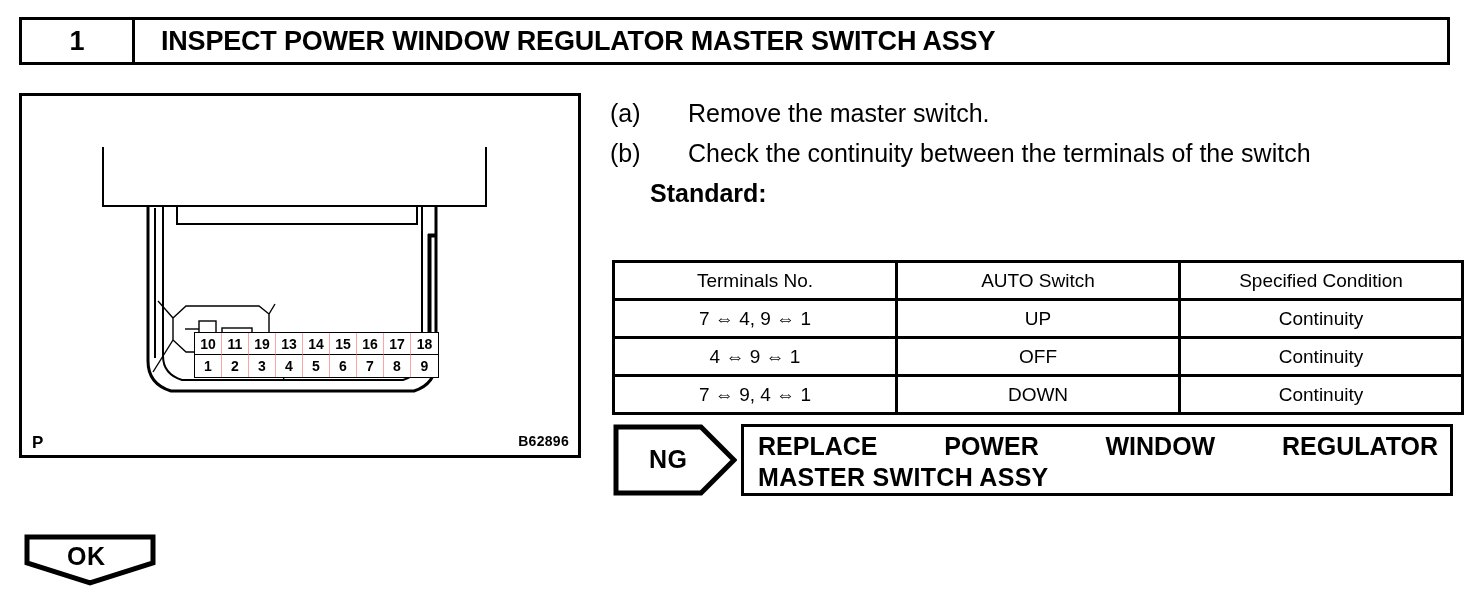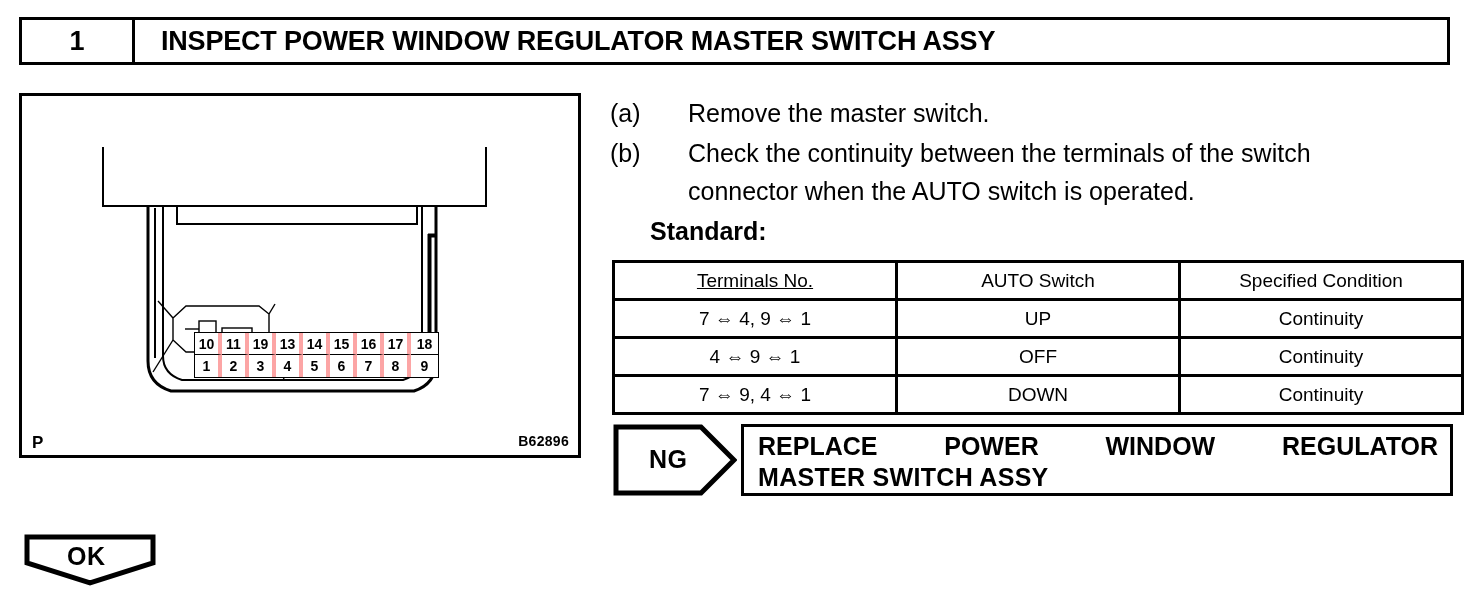--- a/index.html
+++ b/index.html
@@ -96,21 +96,21 @@
   }
   .pin-row {
     display: flex;
   }
   .pin-row.top .pin-cell {
     border-bottom: 1.5px solid #000;
   }
   .pin-cell {
     width: 27px;
     height: 22px;
-    border-right: 4px solid #fca5a5;
+    border-right: 1px solid #fca5a5;
     box-sizing: border-box;
     display: flex;
     align-items: center;
     justify-content: center;
     font-size: 14px;
     font-weight: bold;
     font-family: "Liberation Sans", sans-serif;
     line-height: 1;
   }
   .pin-cell:last-child { border-right: none; }
@@ -155,21 +155,21 @@
   }
   .std-table th, .std-table td {
     border: 3px solid #000;
     text-align: center;
     font-size: 19px;
     font-weight: normal;
     height: 35px;
     padding: 0;
     font-family: "Liberation Sans", sans-serif;
   }
-  .col-terminals { width: 280px; text-decoration: underline; }
+  .col-terminals { width: 280px; }
   .col-switch    { width: 280px; }
   .col-condition { width: 280px; }
 
   
   .ng-block {
     position: absolute;
     left: 613px;
     top: 424px;
     width: 840px;
     height: 72px;
@@ -299,21 +299,20 @@
   <div class="instr-row">
     <div class="instr-label">(a)</div>
     <div>
       <div class="instr-text">Remove the master switch.</div>
     </div>
   </div>
   <div class="instr-row">
     <div class="instr-label">(b)</div>
     <div>
       <div class="instr-text">Check the continuity between the terminals of the switch</div>
-      <div class="instr-text">connector when the AUTO switch is operated.</div>
     </div>
   </div>
   <div class="standard-label">Standard:</div>
 </div>
 
 <table class="std-table">
   <thead>
     <tr>
       <th class="col-terminals">Terminals No.</th>
       <th class="col-switch">AUTO Switch</th>

